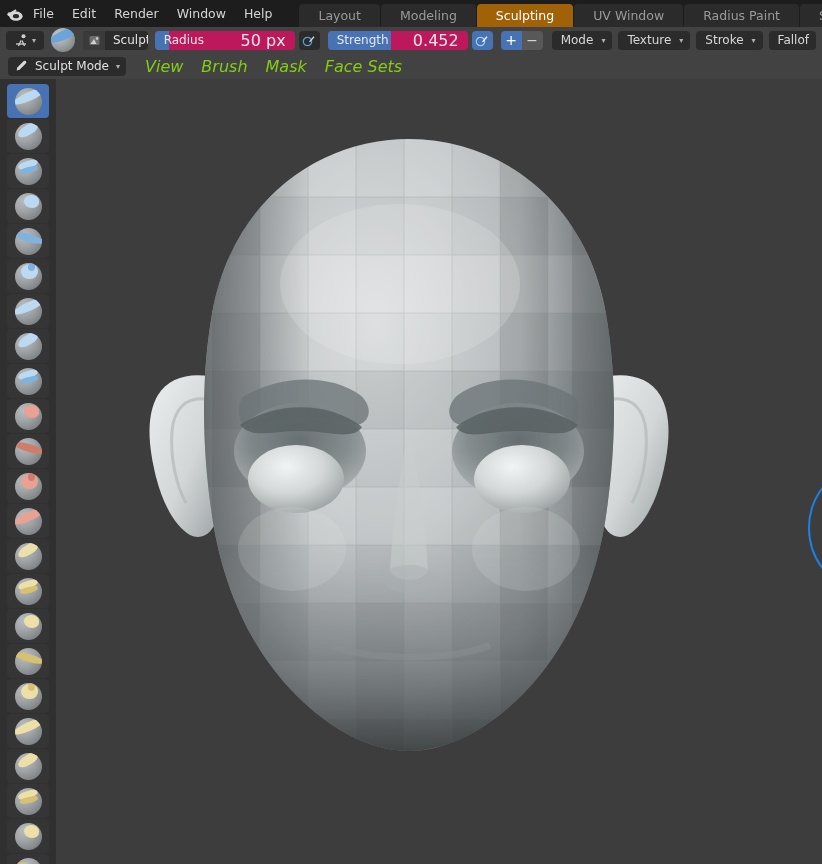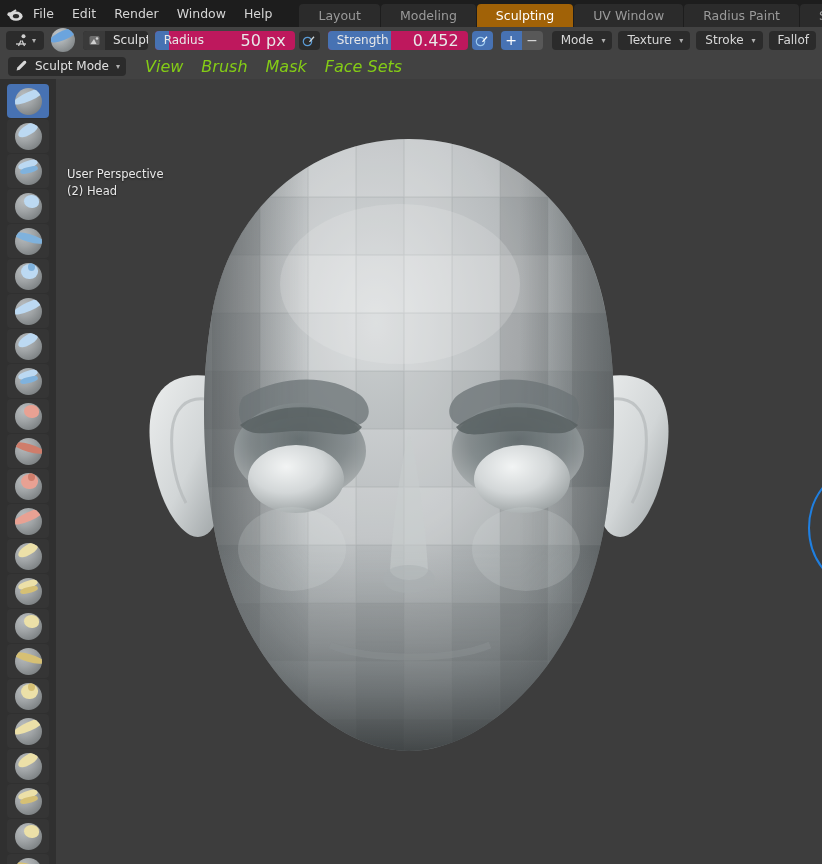--- a/index.html
+++ b/index.html
@@ -403,24 +403,20 @@
 
         <path d="M330 566 C 368 582, 452 582, 490 566" fill="none" stroke="#8a9092" stroke-width="7" opacity=".55"></path>
 
         <ellipse cx="292" cy="470" rx="54" ry="42" fill="#e0e3e4" opacity=".18"></ellipse>
         <ellipse cx="526" cy="470" rx="54" ry="42" fill="#e0e3e4" opacity=".18"></ellipse>
 
         <ellipse cx="400" cy="205" rx="120" ry="80" fill="#f0f2f2" opacity=".20"></ellipse>
       </g>
     </svg>
 
-    <div class="vp-text">
-      <div>User Perspective</div>
-      <div>(2) Head</div>
-    </div>
 
     <div class="brush-cursor"></div>
   </div>
 
   <div class="toolbar" id="toolbar">
       <div class="tool-slot active">
         <div class="tool-ico">
           <div class="mk" style="left:-3px;top:4px;width:34px;height:9px;background:#bcd9f2;transform:rotate(-24deg);border-radius:50%"></div>
         </div>
       </div>

